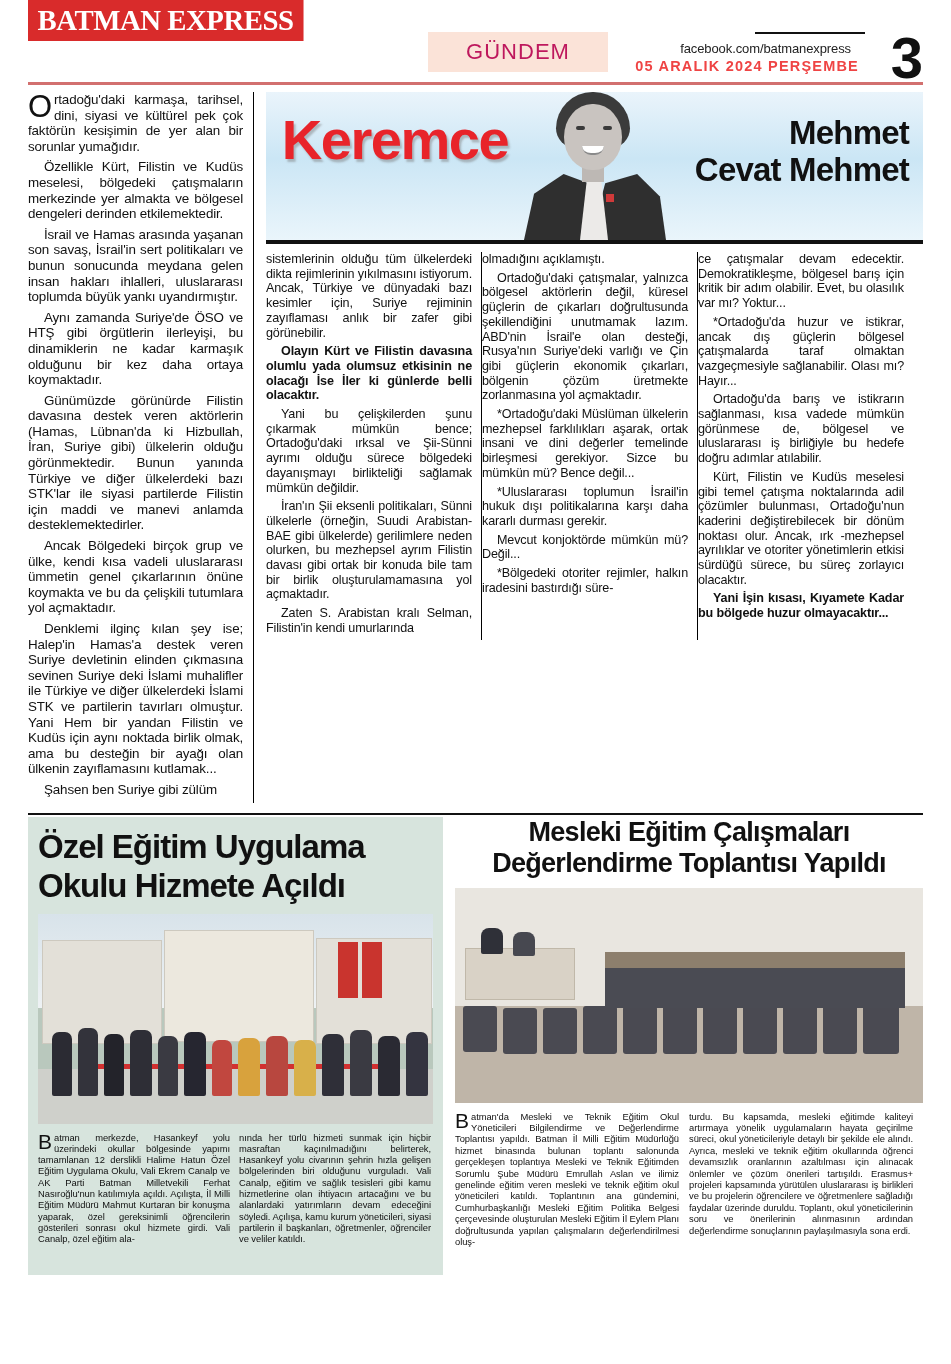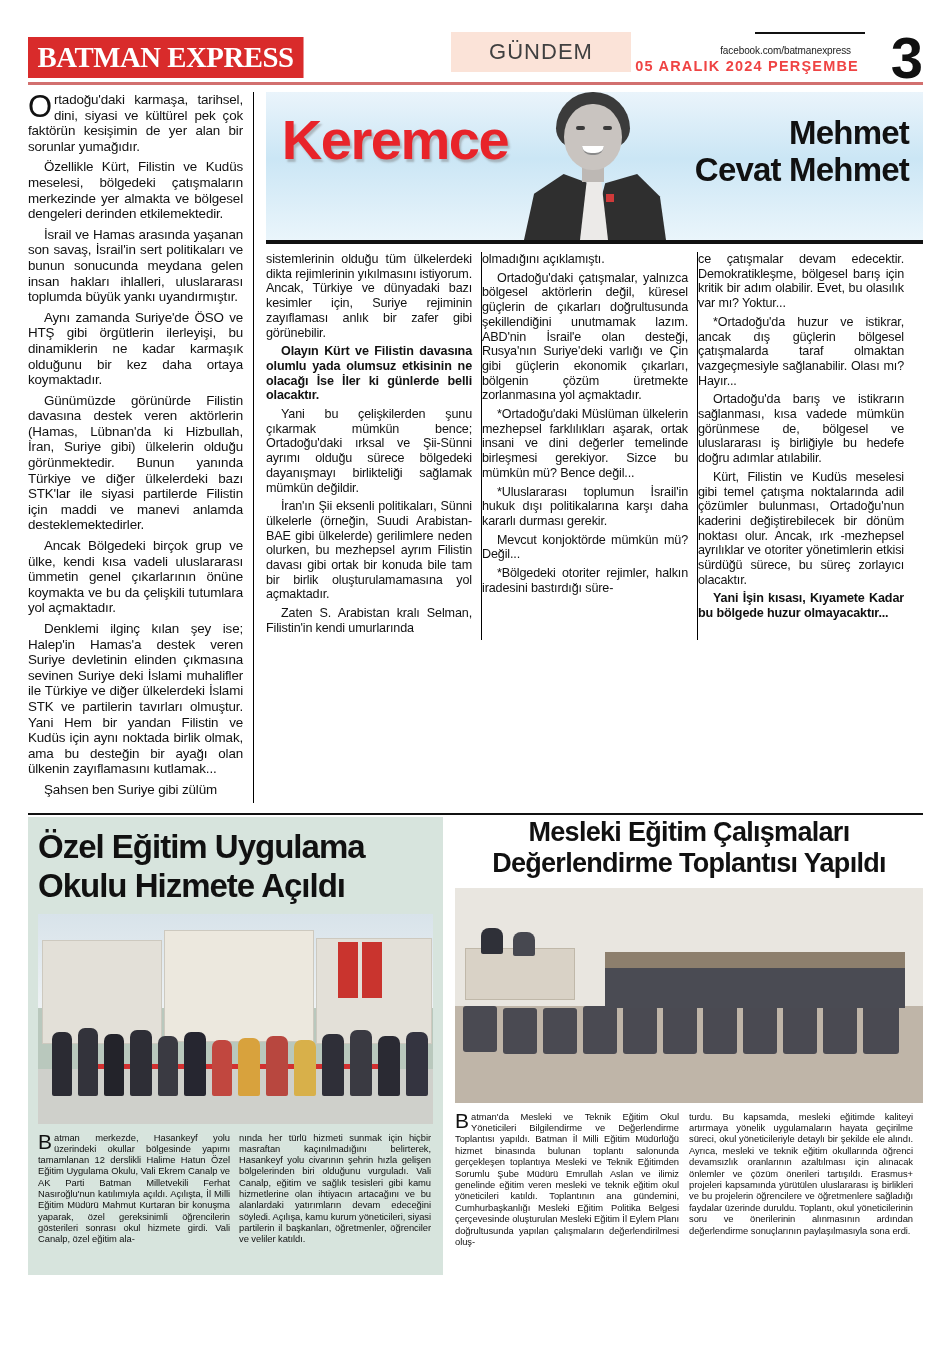--- a/index.html
+++ b/index.html
@@ -7,42 +7,41 @@
   body {
     width:951px; height:1364px;
     background:#ffffff;
     font-family:"Liberation Sans", sans-serif;
     color:#111;
     overflow:hidden;
   }
   .page { position:relative; width:951px; height:1364px; padding:0 28px; }
 
   
-  .masthead { position:relative; height:78px; display:flex; align-items:flex-end; }
+  .masthead { position:relative; height:78px; display:flex; align-items:flex-start; }
   .logo-box {
     background:#d92b2b; color:#fff;
     padding:5px 10px 6px 10px;
     font-family:"Liberation Serif", serif;
     font-weight:bold; font-size:30px; letter-spacing:-0.5px;
     line-height:1; white-space:nowrap;
     font-stretch:condensed;
     transform:scaleX(0.96);
     transform-origin:left bottom;
   }
   .gundem-box {
     position:absolute; left:400px; bottom:6px;
     width:180px; height:40px;
     background:#fbe3d8;
     display:flex; align-items:center; justify-content:center;
-    font-size:22px; letter-spacing:1px; color:#404040;
-    font-family:"Liberation Sans", sans-serif;
-    margin-left:23px;
+    font-size:22px; letter-spacing:1px; color:#be185d;
+    font-family:"Liberation Sans", sans-serif;
   }
   .head-right { position:absolute; right:0; bottom:4px; text-align:right; }
-  .fb-line { font-size:10px; color:#222; letter-spacing:-0.1px; margin-bottom:2px; padding-right:72px;}
+  .fb-line { font-size:13px; color:#222; letter-spacing:-0.1px; margin-bottom:2px; padding-right:72px;}
   .date-line {
     font-size:14.5px; letter-spacing:1.2px; color:#ef4444; font-weight:600;
     padding-right:64px; white-space:nowrap;
   }
   .page-num {
     position:absolute; right:0px; bottom:-4px;
     font-size:58px; font-weight:bold; line-height:0.82;
     font-family:"Liberation Sans", sans-serif;
   }
   .num-rule { position:absolute; right:58px; bottom:44px; width:110px; height:2px; background:#111; }

